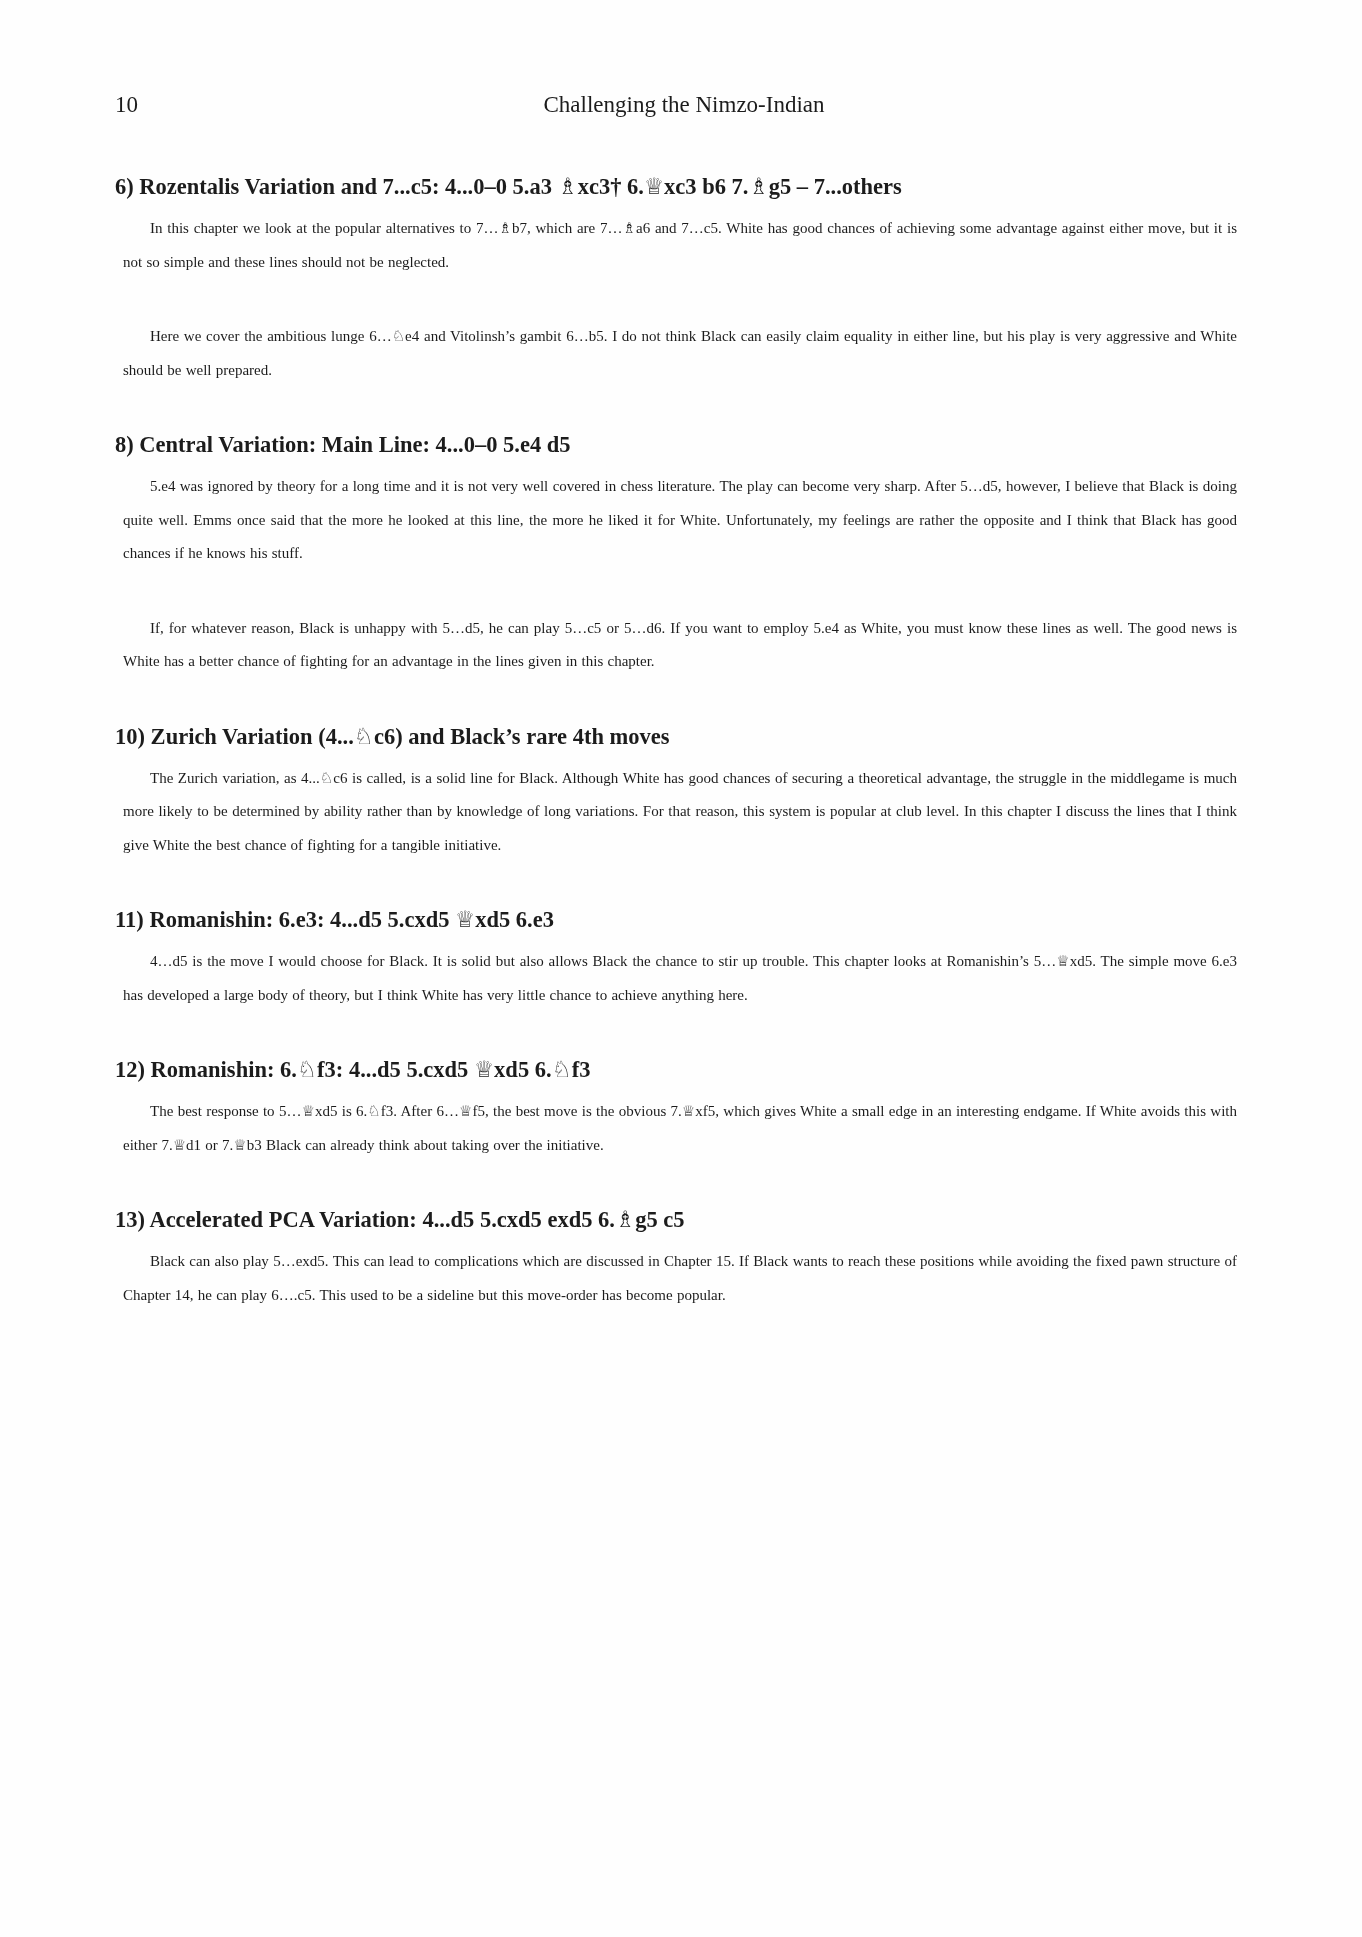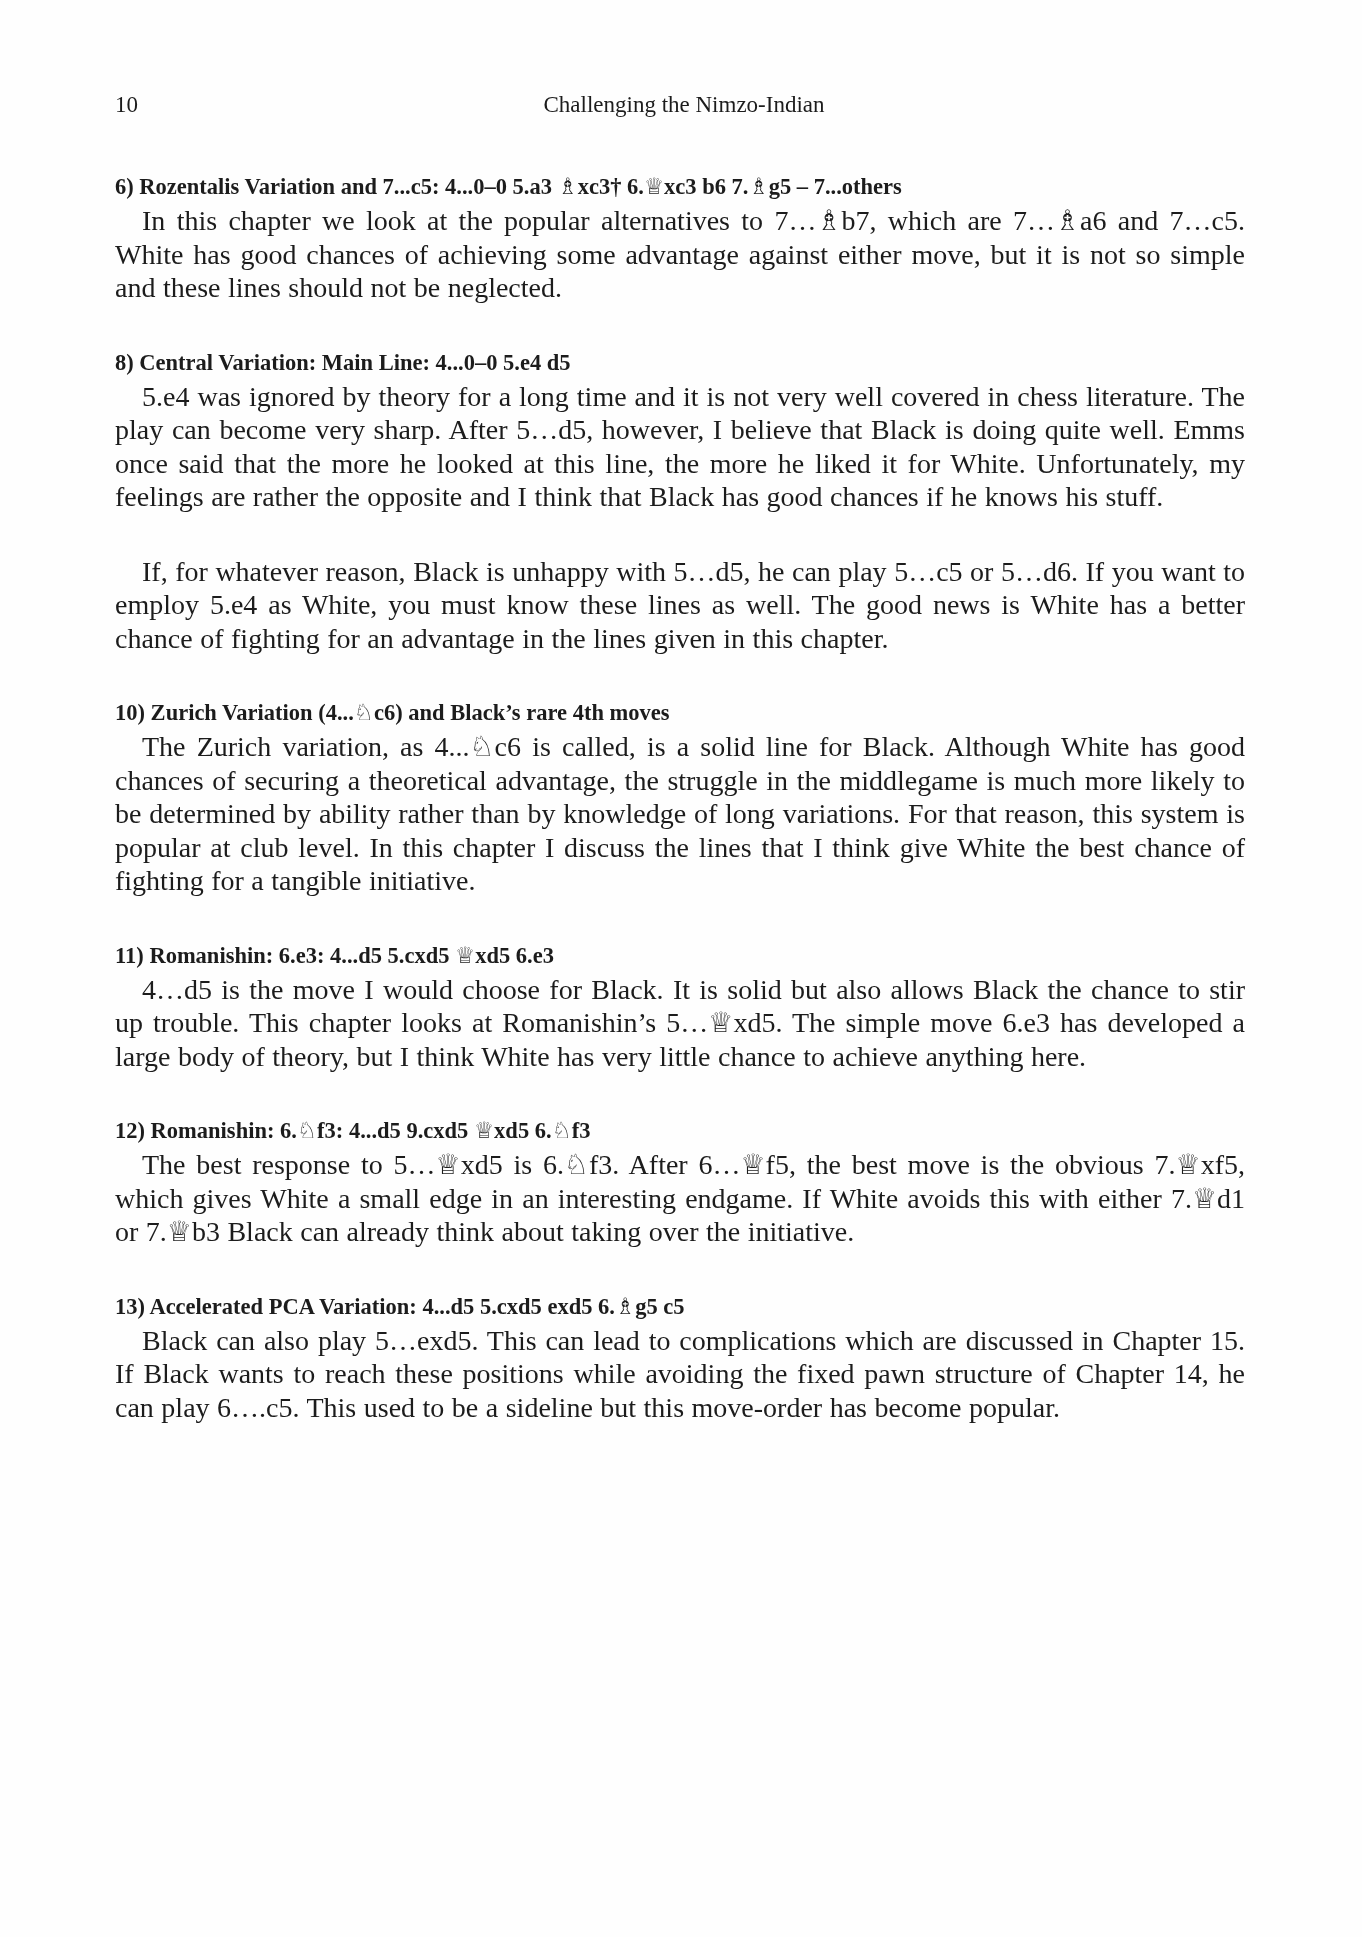--- a/index.html
+++ b/index.html
@@ -35,23 +35,23 @@
   .sections { display: block; }
   .section { margin-top: 41px; }
   .section.first { margin-top: 48px; }
   .section-heading {
     font-size: 22.5px;
     line-height: 34px;
     font-weight: bold;
     margin: 0;
   }
   .section-body {
-    font-size: 28px;
+    font-size: 15px;
     line-height: 33.5px;
-    margin: 0;
+    margin: 8px;
     text-align: justify;
     text-indent: 27px;
     word-spacing: 0.5px;
   }
 </style>
 </head>
 <body>
 
 <div class="page">
   <header class="page-header">
@@ -59,20 +59,21 @@
     <span class="running-title">Challenging the Nimzo-Indian</span>
   </header>
 
   <main class="sections">
     <section class="section first">
       <h2 class="section-heading">6) Rozentalis Variation and 7...c5: 4...0–0 5.a3 ♗xc3† 6.♕xc3 b6 7.♗g5 – 7...others</h2>
       <p class="section-body">In this chapter we look at the popular alternatives to 7…♗b7, which are 7…♗a6 and 7…c5. White has good chances of achieving some advantage against either move, but it is not so simple and these lines should not be neglected.</p>
     </section>
 
     <section class="section">
+      <p class="section-body">Here we cover the ambitious lunge 6…♘e4 and Vitolinsh’s gambit 6…b5. I do not think Black can easily claim equality in either line, but his play is very aggressive and White should be well prepared.</p>
     </section>
 
     <section class="section">
       <h2 class="section-heading">8) Central Variation: Main Line: 4...0–0 5.e4 d5</h2>
       <p class="section-body">5.e4 was ignored by theory for a long time and it is not very well covered in chess literature. The play can become very sharp. After 5…d5, however, I believe that Black is doing quite well. Emms once said that the more he looked at this line, the more he liked it for White. Unfortunately, my feelings are rather the opposite and I think that Black has good chances if he knows his stuff.</p>
     </section>
 
     <section class="section">
       <p class="section-body">If, for whatever reason, Black is unhappy with 5…d5, he can play 5…c5 or 5…d6. If you want to employ 5.e4 as White, you must know these lines as well. The good news is White has a better chance of fighting for an advantage in the lines given in this chapter.</p>
     </section>
@@ -81,21 +82,21 @@
       <h2 class="section-heading">10) Zurich Variation (4...♘c6) and Black’s rare 4th moves</h2>
       <p class="section-body">The Zurich variation, as 4...♘c6 is called, is a solid line for Black. Although White has good chances of securing a theoretical advantage, the struggle in the middlegame is much more likely to be determined by ability rather than by knowledge of long variations. For that reason, this system is popular at club level. In this chapter I discuss the lines that I think give White the best chance of fighting for a tangible initiative.</p>
     </section>
 
     <section class="section">
       <h2 class="section-heading">11) Romanishin: 6.e3: 4...d5 5.cxd5 ♕xd5 6.e3</h2>
       <p class="section-body">4…d5 is the move I would choose for Black. It is solid but also allows Black the chance to stir up trouble. This chapter looks at Romanishin’s 5…♕xd5. The simple move 6.e3 has developed a large body of theory, but I think White has very little chance to achieve anything here.</p>
     </section>
 
     <section class="section">
-      <h2 class="section-heading">12) Romanishin: 6.♘f3: 4...d5 9.cxd5 ♕xd5 6.♘f3</h2>
+      <h2 class="section-heading">12) Romanishin: 6.♘f3: 4...d5 5.cxd5 ♕xd5 6.♘f3</h2>
       <p class="section-body">The best response to 5…♕xd5 is 6.♘f3. After 6…♕f5, the best move is the obvious 7.♕xf5, which gives White a small edge in an interesting endgame. If White avoids this with either 7.♕d1 or 7.♕b3 Black can already think about taking over the initiative.</p>
     </section>
 
     <section class="section">
       <h2 class="section-heading">13) Accelerated PCA Variation: 4...d5 5.cxd5 exd5 6.♗g5 c5</h2>
       <p class="section-body">Black can also play 5…exd5. This can lead to complications which are discussed in Chapter 15. If Black wants to reach these positions while avoiding the fixed pawn structure of Chapter 14, he can play 6….c5. This used to be a sideline but this move-order has become popular.</p>
     </section>
 
     <section class="section">
     </section>

